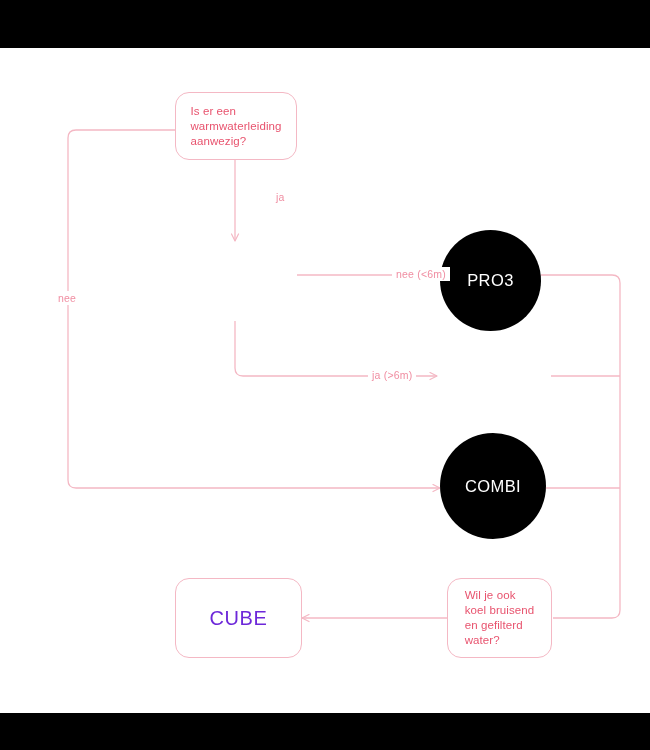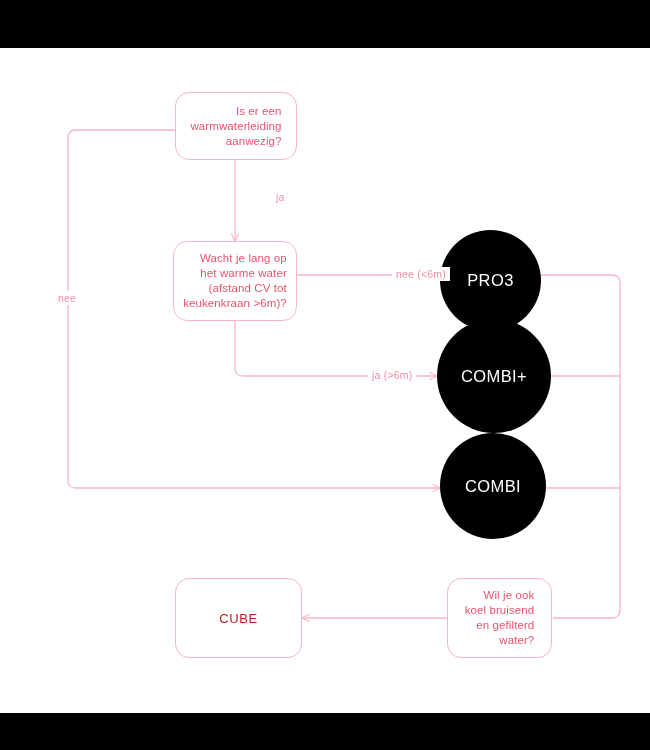--- a/index.html
+++ b/index.html
@@ -1,33 +1,33 @@
 <!DOCTYPE html>
 <html><head>
 <meta charset="utf-8">
 <style>
   html,body{margin:0;padding:0;background:#000;}
   body{width:650px;height:750px;font-family:"Liberation Sans",sans-serif;}
   #stage{position:relative;width:650px;height:750px;background:#000;overflow:hidden;}
   #canvas{position:absolute;left:0;top:48px;width:650px;height:665px;background:#ffffff;}
   svg#wires{position:absolute;left:0;top:0;width:650px;height:665px;}
 
-  .node{position:absolute;box-sizing:border-box;display:flex;align-items:center;justify-content:center;text-align:right;}
+  .node{position:absolute;box-sizing:border-box;display:flex;align-items:center;justify-content:center;text-align:left;}
 
   .rbox{
     border:1.4px solid #f4b8c4;
     border-radius:14px;
     background:#ffffff;
     color:#e8536e;
     font-size:11.5px;
     line-height:15px;
     letter-spacing:.1px;
     padding:4px 8px;
   }
-  .rbox.big{font-size:13px;color:#b91c1c;letter-spacing:.6px;}
+  .rbox.big{font-size:20px;color:#6d28d9;letter-spacing:.6px;}
 
   .circle{
     border-radius:50%;
     background:#000000;
     color:#ffffff;
     font-size:16.5px;
     letter-spacing:.4px;
   }
 
   .edge-label{
@@ -73,31 +73,25 @@
         <path d="M546,440 L620,440"></path>
 
         <path d="M447,570 L302,570" marker-end="url(#ah)"></path>
       </g>
     </svg>
 
     <div class="node rbox" style="left:175px;top:44px;width:122px;height:68px;">
       <span>Is er een<br>warmwaterleiding<br>aanwezig?</span>
     </div>
 
-    <div class="node rbox" style="left:173px;top:193px;width:124px;height:80px;">
-      <span>Wacht je lang op<br>het warme water<br>(afstand CV tot<br>keukenkraan &gt;6m)?</span>
-    </div>
 
     <div class="node circle" style="left:440px;top:182px;width:101px;height:101px;">
       <span>PRO3</span>
     </div>
 
-    <div class="node circle" style="left:437px;top:271px;width:114px;height:114px;">
-      <span>COMBI+</span>
-    </div>
 
     <div class="node rbox" style="left:447px;top:530px;width:105px;height:80px;">
       <span>Wil je ook<br>koel bruisend<br>en gefilterd<br>water?</span>
     </div>
 
     <div class="node circle" style="left:440px;top:385px;width:106px;height:106px;">
       <span>COMBI</span>
     </div>
 
     <div class="node rbox big" style="left:175px;top:530px;width:127px;height:80px;">

